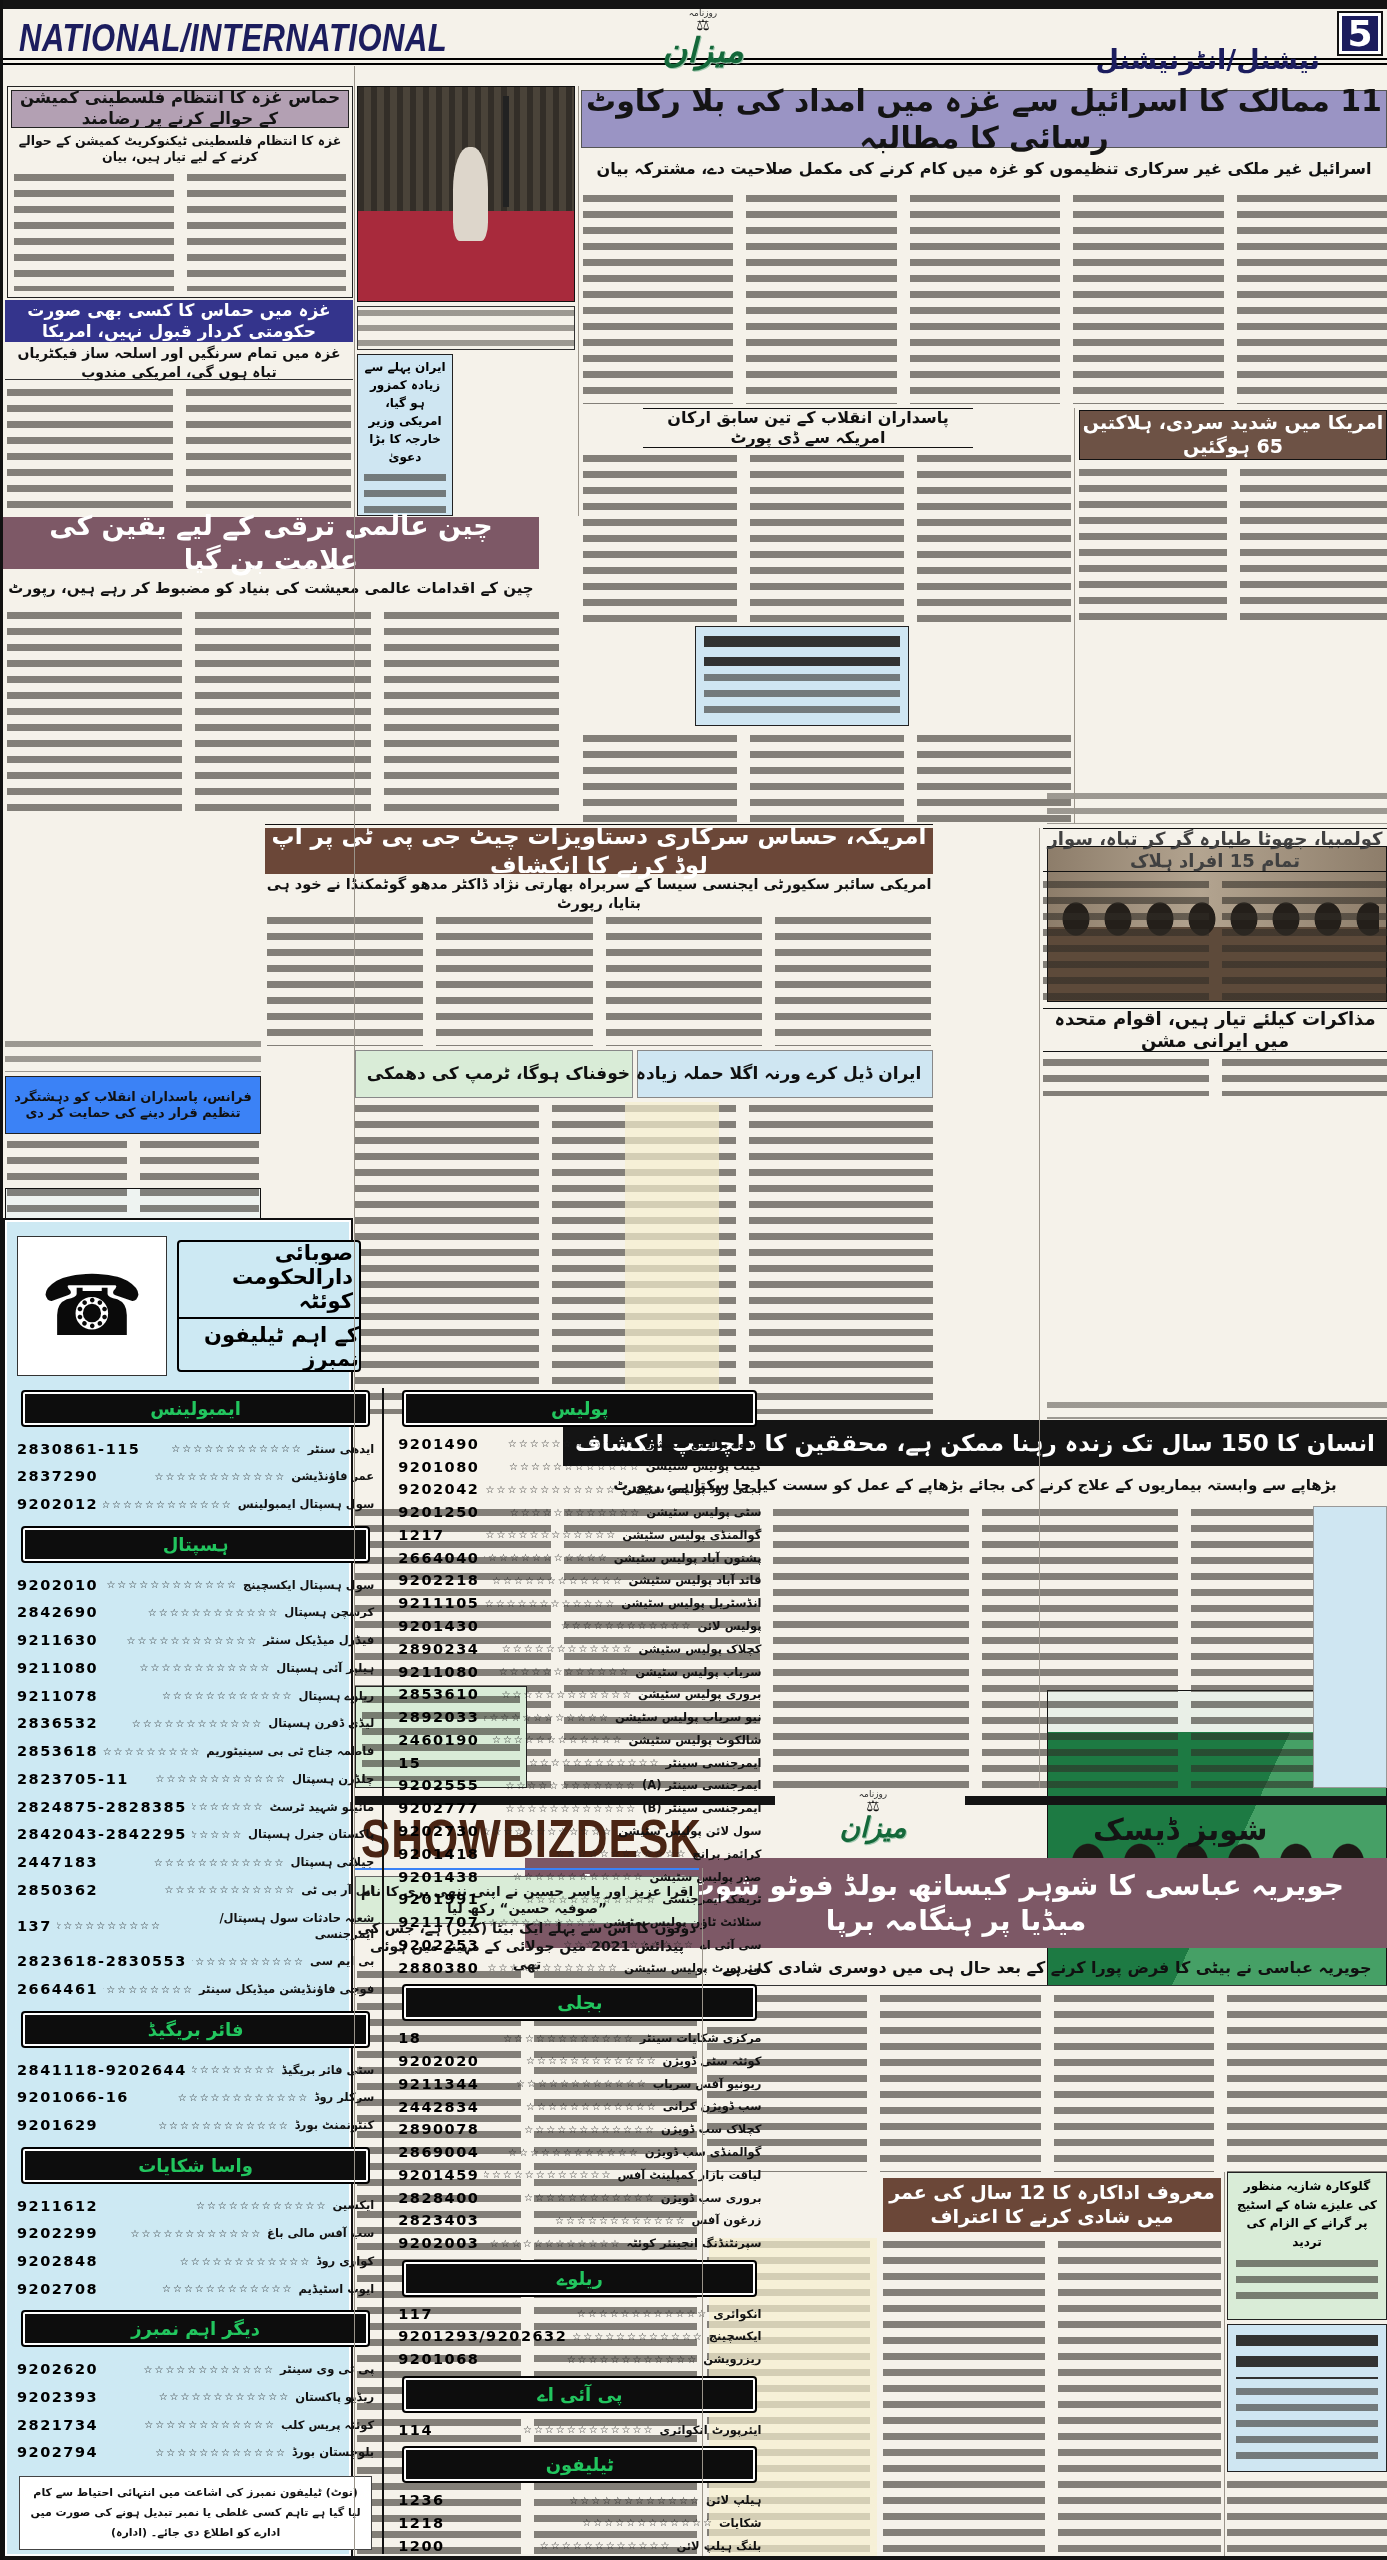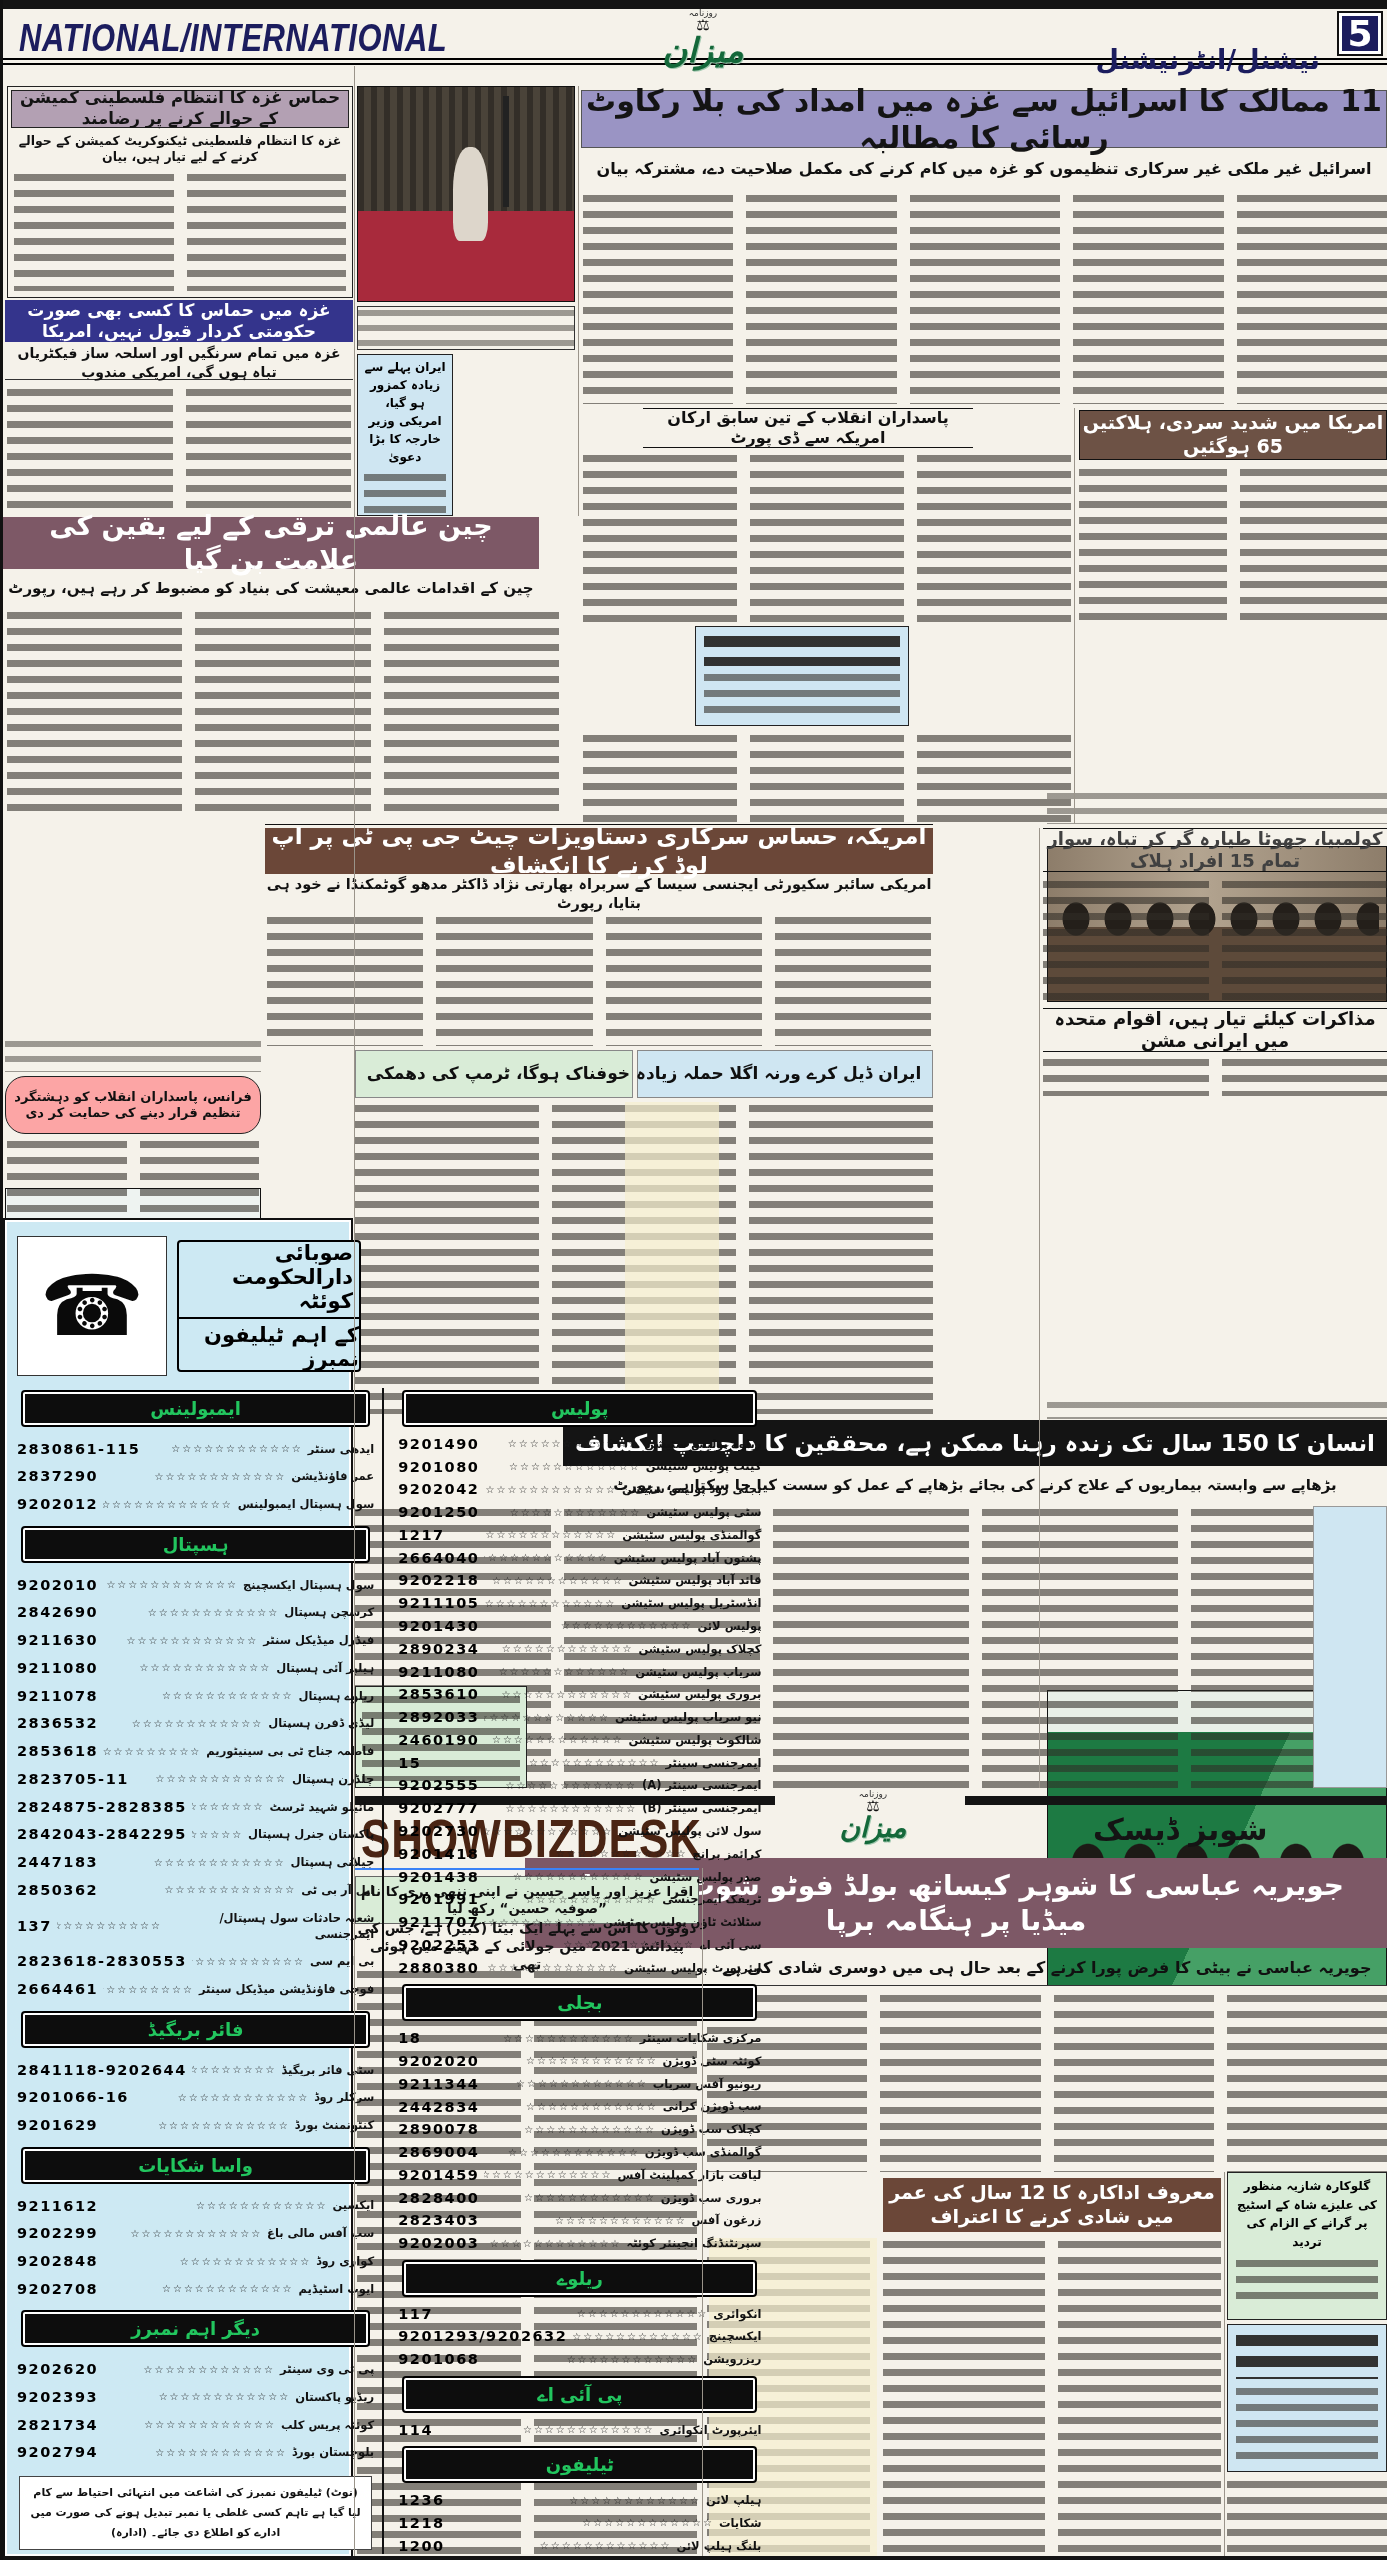--- a/index.html
+++ b/index.html
@@ -151,21 +151,21 @@
       <div class="tx"></div>
       <div class="tx"></div>
       <div class="tx"></div>
     </div>
 
   <div class="abs photo ph-hospital" style="left:2px;top:816px;width:256px;height:218px;">
     <div class="beds"></div>
     <div class="fig"></div>
   </div>
   <div class="abs capx" style="left:2px;top:1038px;width:256px;height:34px;"></div>
-  <div class="abs frame ur band" style="left:2px;top:1076px;width:256px;height:58px;background:#fca5a5;font-size:13px;color:#111;padding:0 4px;border-radius:20px;">فرانس، پاسداران انقلاب کو دہشتگرد تنظیم قرار دینے کی حمایت کر دی</div>
+  <div class="abs frame ur band" style="left:2px;top:1076px;width:256px;height:58px;background:#3b82f6;font-size:13px;color:#111;padding:0 4px;">فرانس، پاسداران انقلاب کو دہشتگرد تنظیم قرار دینے کی حمایت کر دی</div>
   <div class="abs cols" style="left:4px;top:1138px;width:252px;height:76px;grid-template-columns:repeat(2,1fr);">
       <div class="tx"></div>
       <div class="tx"></div>
     </div>
 
   <div class="abs" style="left:262px;top:824px;width:668px;height:1px;background:#111;"></div>
   <div class="abs band ur" style="left:262px;top:828px;width:668px;height:46px;background:#6b4738;color:#fff;font-size:23px;">امریکہ، حساس سرکاری دستاویزات چیٹ جی پی ٹی پر اپ لوڈ کرنے کا انکشاف</div>
   <div class="abs ur subhead" style="left:262px;top:878px;width:668px;height:32px;font-size:14.5px;">امریکی سائبر سکیورٹی ایجنسی سیسا کے سربراہ بھارتی نژاد ڈاکٹر مدھو گوٹمکنڈا نے خود ہی بتایا، رپورٹ</div>
   <div class="abs cols" style="left:264px;top:914px;width:664px;height:132px;grid-template-columns:repeat(4,1fr);">
       <div class="tx"></div>

